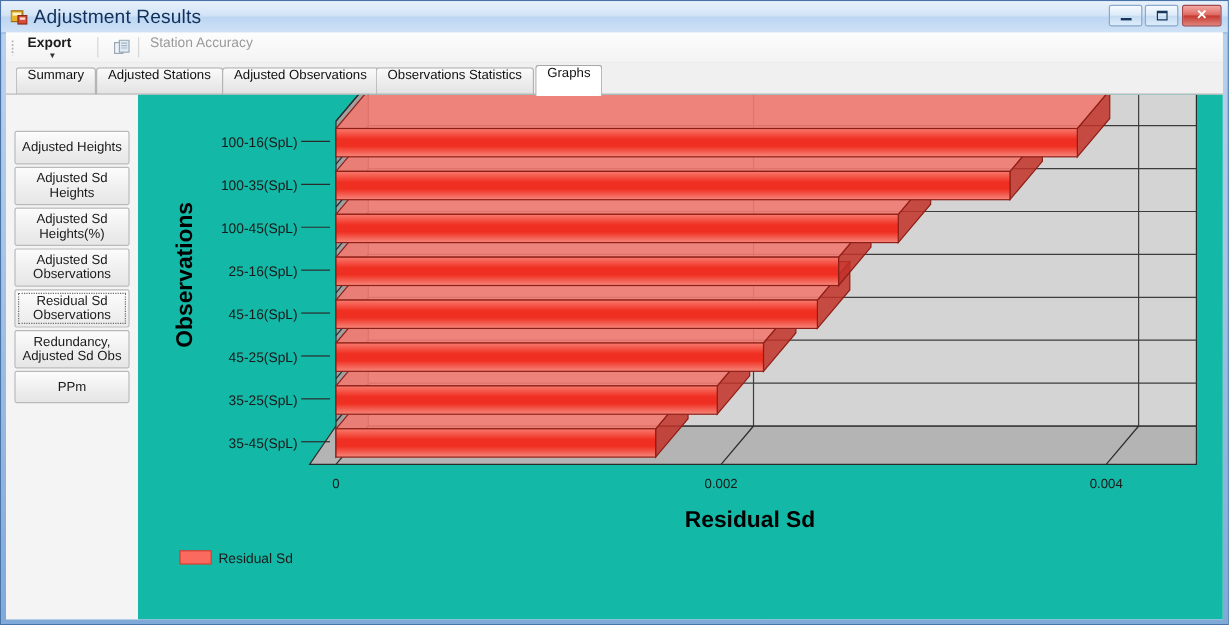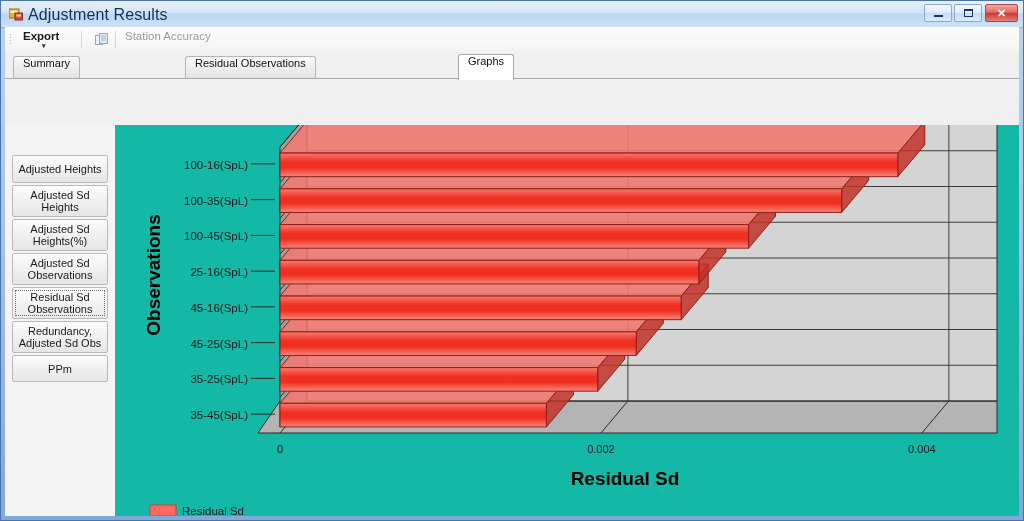--- a/index.html
+++ b/index.html
@@ -119,21 +119,20 @@
   }
   #tabline{
     position:absolute;left:0;top:51px;right:0;height:1px;background:#a8a8a8;
   }
 
   
   #pane{
     position:absolute;left:0;top:52px;right:0;bottom:0;
     background:#ffffff;
     border-top:0;
-    margin-top:46px;
   }
 
   
   #sidebar{
     position:absolute;left:0;top:0;width:110px;bottom:0;
     background:#f4f4f4;
     border-right:1px solid #d8d8d8;
   }
   .sb-btn{
     position:absolute;left:7px;width:96px;
@@ -235,24 +234,30 @@
       <div class="tb-item" id="tb-station">
         <span>Station Accuracy</span>
         <span class="caret">▾</span>
       </div>
     </div>
 
     <div id="tabstrip">
       <div class="tab" style="left:8px;">
           <span>Summary</span>
         </div>
+      <div class="tab" style="left:75px;">
+          <span>Adjusted Stations</span>
+        </div>
       <div class="tab" style="left:180px;">
-          <span>Residual Observations</span>
-        </div>
-      <div class="tab active" style="left:453px;">
+          <span>Adjusted Observations</span>
+        </div>
+      <div class="tab" style="left:308px;">
+          <span>Observations Statistics</span>
+        </div>
+      <div class="tab active" style="left:441px;">
           <span>Graphs</span>
         </div>
     </div>
     <div id="tabline"></div>
 
     <div id="pane">
 
       <div id="sidebar">
         <div class="sb-btn" style="top:30px;height:28px;"><span>Adjusted Heights</span></div>
         <div class="sb-btn" style="top:60px;height:32px;"><span>Adjusted Sd

